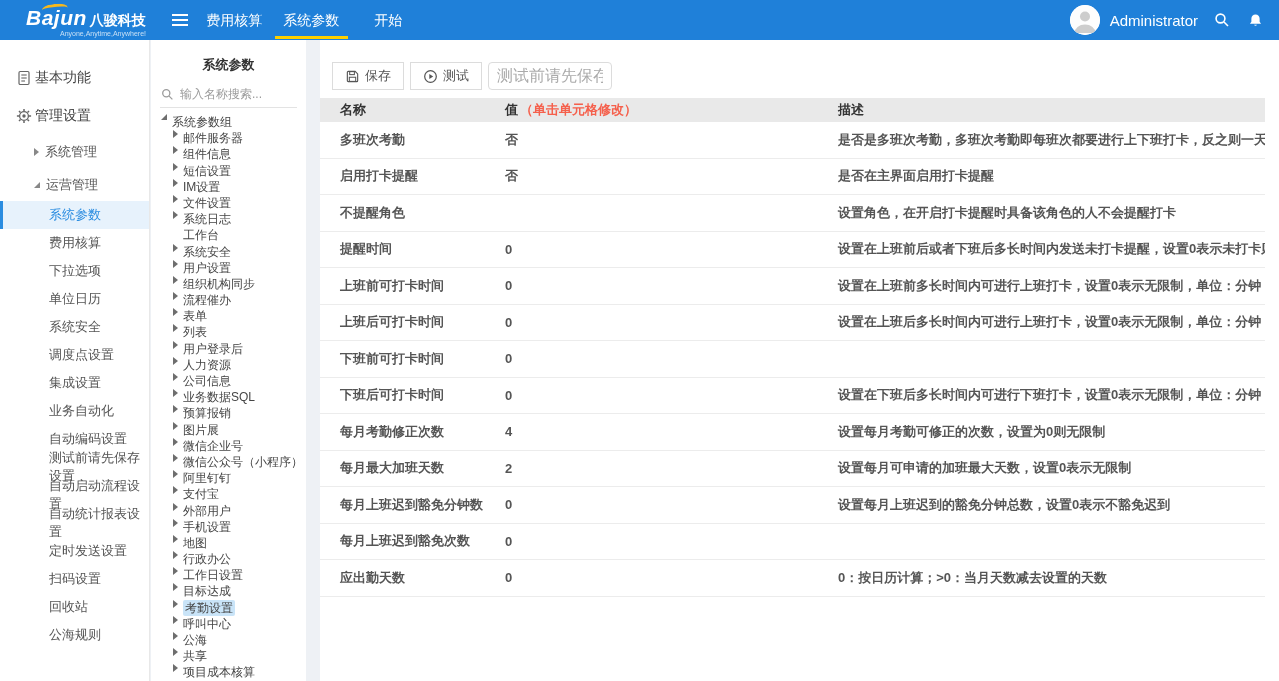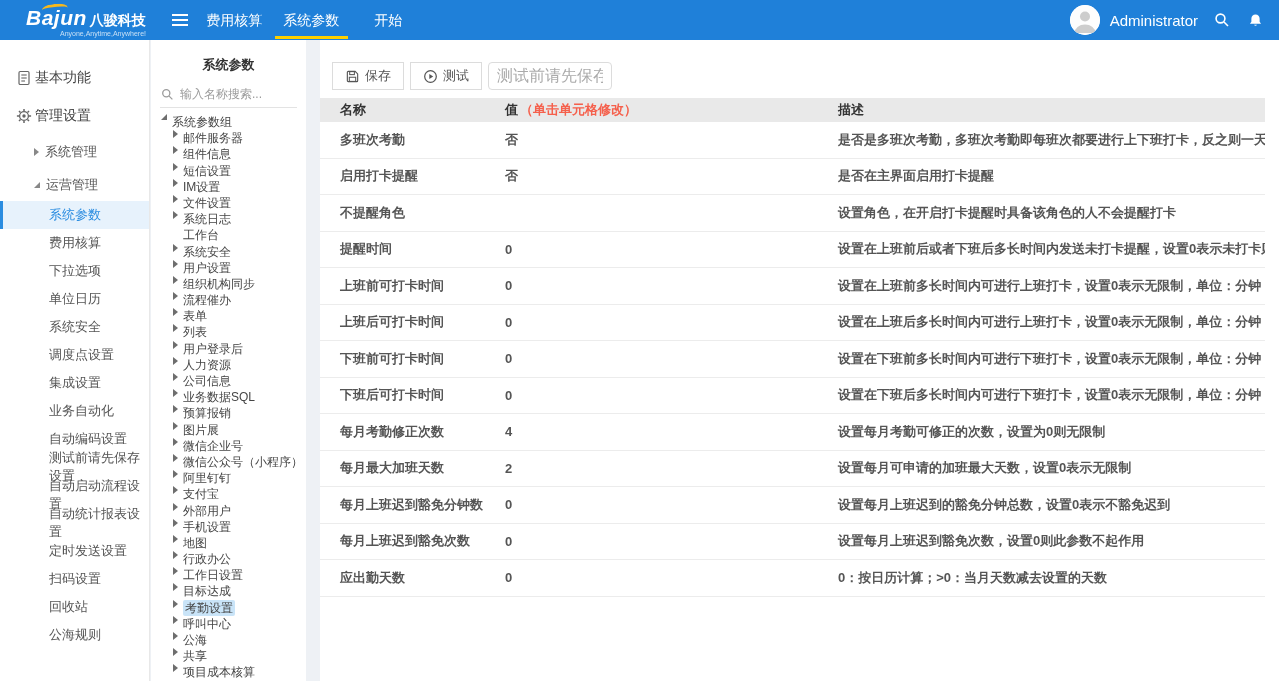--- a/index.html
+++ b/index.html
@@ -418,21 +418,20 @@
           <div>设置在上班前多长时间内可进行上班打卡，设置0表示无限制，单位：分钟</div>
         </div>
         <div class="tbl-row">
           <div>上班后可打卡时间</div>
           <div>0</div>
           <div>设置在上班后多长时间内可进行上班打卡，设置0表示无限制，单位：分钟</div>
         </div>
         <div class="tbl-row">
           <div>下班前可打卡时间</div>
           <div>0</div>
-          <div>设置在下班前多长时间内可进行下班打卡，设置0表示无限制，单位：分钟</div>
         </div>
         <div class="tbl-row">
           <div>下班后可打卡时间</div>
           <div>0</div>
           <div>设置在下班后多长时间内可进行下班打卡，设置0表示无限制，单位：分钟</div>
         </div>
         <div class="tbl-row">
           <div>每月考勤修正次数</div>
           <div>4</div>
           <div>设置每月考勤可修正的次数，设置为0则无限制</div>
@@ -443,21 +442,20 @@
           <div>设置每月可申请的加班最大天数，设置0表示无限制</div>
         </div>
         <div class="tbl-row">
           <div>每月上班迟到豁免分钟数</div>
           <div>0</div>
           <div>设置每月上班迟到的豁免分钟总数，设置0表示不豁免迟到</div>
         </div>
         <div class="tbl-row">
           <div>每月上班迟到豁免次数</div>
           <div>0</div>
-          <div>设置每月上班迟到豁免次数，设置0则此参数不起作用</div>
         </div>
         <div class="tbl-row">
           <div>应出勤天数</div>
           <div>0</div>
           <div>0：按日历计算；&gt;0：当月天数减去设置的天数</div>
         </div>
       </div>
   </div>
 </main>
 

